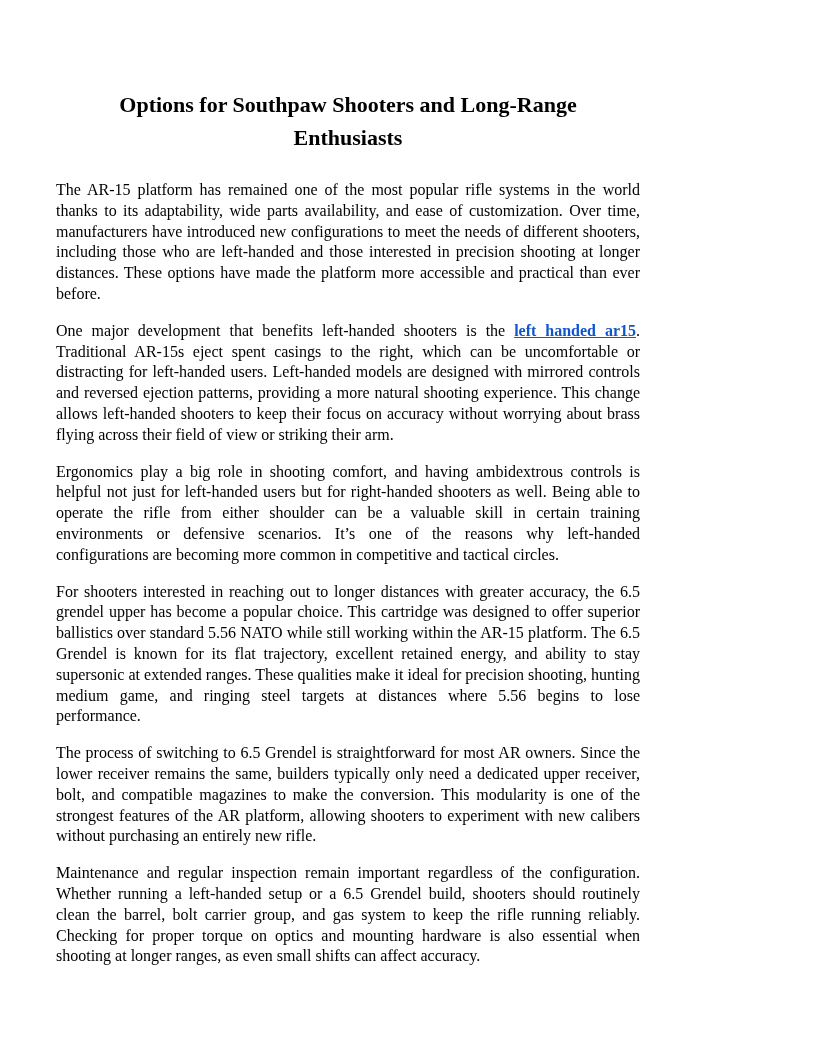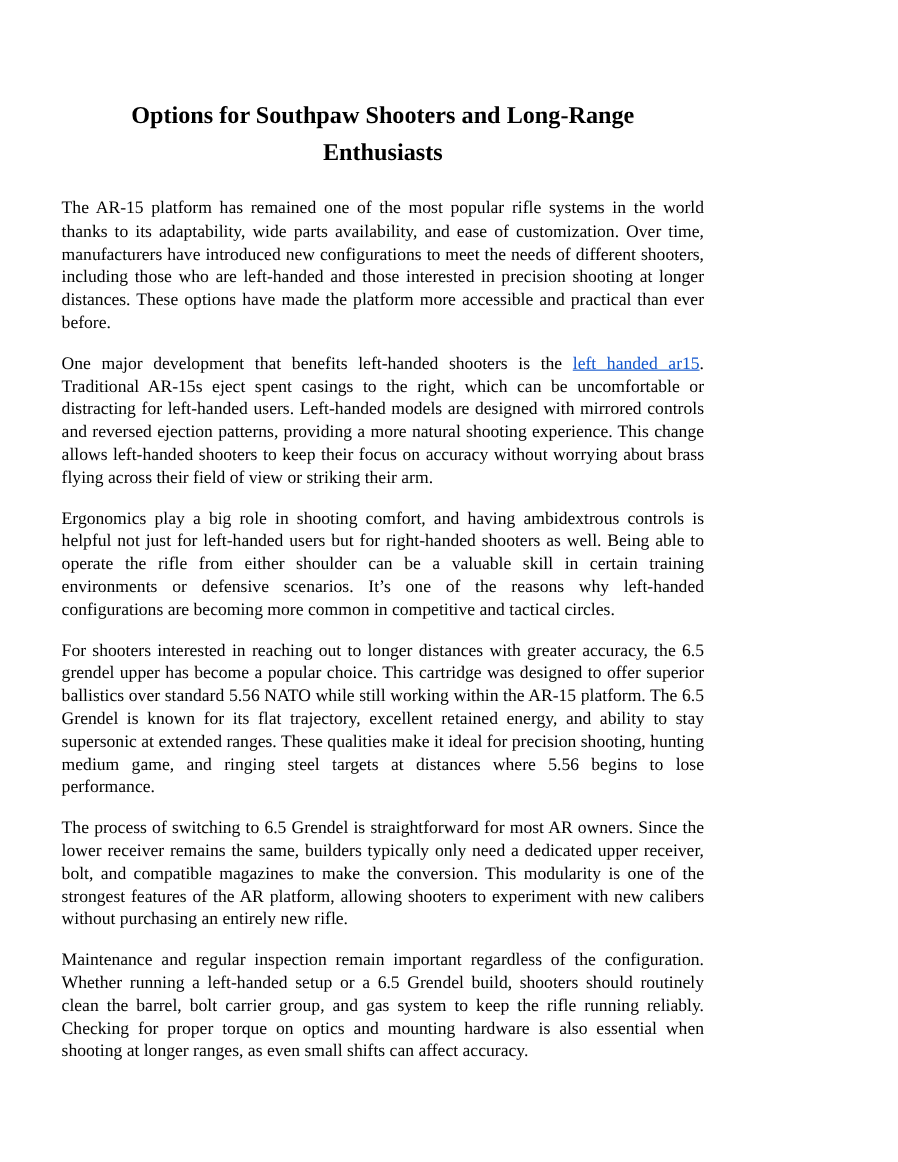--- a/index.html
+++ b/index.html
@@ -25,21 +25,21 @@
     max-width: 560px;
   }
   .doc-paragraph {
     font-size: 16px;
     line-height: 1.3;
     text-align: justify;
     margin: 0 0 16px 0;
   }
   .doc-link {
     color: var(--link-color, #1155cc);
-    font-weight: normal;
+    font-weight: bold;
     text-decoration: underline;
     cursor: pointer;
   }
 </style>
 </head>
 <body>
 
 <div class="page">
 
   <h1 class="doc-title">Options for Southpaw Shooters and Long-Range Enthusiasts</h1>

